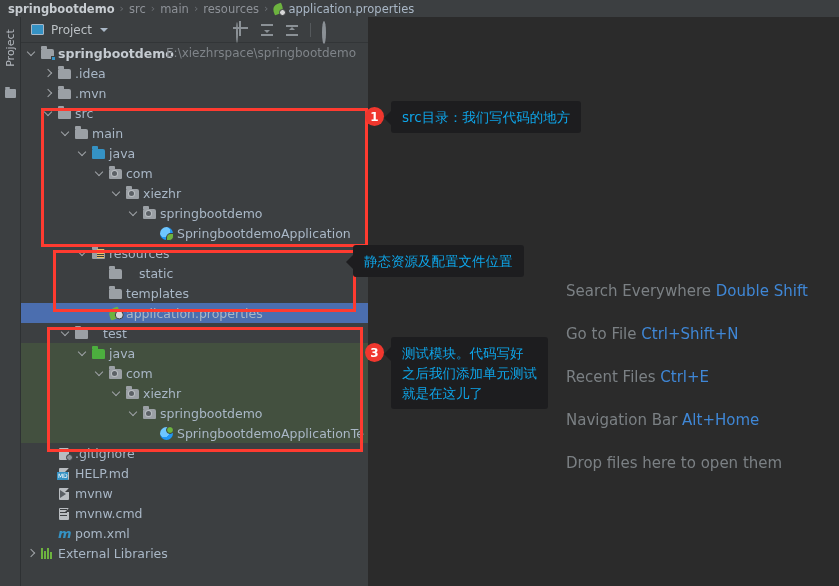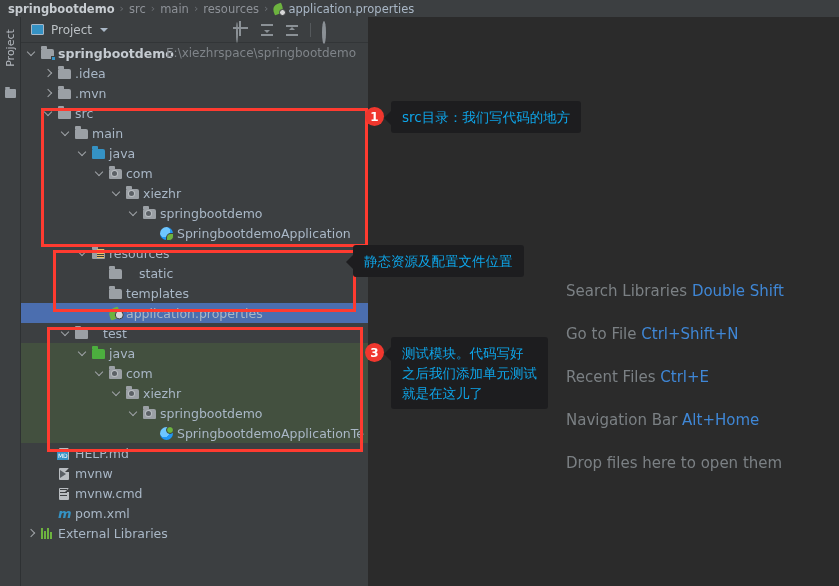--- a/index.html
+++ b/index.html
@@ -347,20 +347,27 @@
         </div>
         <div class="row testbg">
           <span class="ico" style="left:138px">
             <span class="springc test"></span>
           </span>
           <span class="label" style="left:156px">SpringbootdemoApplicationTe</span>
         </div>
         <div class="row">
           <span class="ico" style="left:36px">
             <span class="fileico"></span>
+            <span class="gitmark"></span>
+          </span>
+          <span class="label" style="left:54px">.gitignore</span>
+        </div>
+        <div class="row">
+          <span class="ico" style="left:36px">
+            <span class="fileico"></span>
             <span class="mdtag">MD</span>
           </span>
           <span class="label" style="left:54px">HELP.md</span>
         </div>
         <div class="row">
           <span class="ico" style="left:36px">
             <span class="fileico"></span>
             <span class="runtri"></span>
           </span>
           <span class="label" style="left:54px">mvnw</span>
@@ -388,21 +395,21 @@
               <span></span>
             </span>
           </span>
           <span class="label" style="left:37px">External Libraries</span>
         </div>
       </div>
   </div>
 
   <div class="editor">
     <div class="hints" id="hints">
-        <div class="hint"><span>Search Libraries</span> <span class="key">Double Shift</span></div>
+        <div class="hint"><span>Search Everywhere</span> <span class="key">Double Shift</span></div>
         <div class="hint"><span>Go to File</span> <span class="key">Ctrl+Shift+N</span></div>
         <div class="hint"><span>Recent Files</span> <span class="key">Ctrl+E</span></div>
         <div class="hint"><span>Navigation Bar</span> <span class="key">Alt+Home</span></div>
         <div class="hint"><span>Drop files here to open them</span></div>
       </div>
   </div>
 
   <div>
     <div class="redbox" style="left:41px; top:108px; width:327px; height:139px;"></div>
     <div class="redbox" style="left:53px; top:250px; width:303px; height:62px;"></div>

